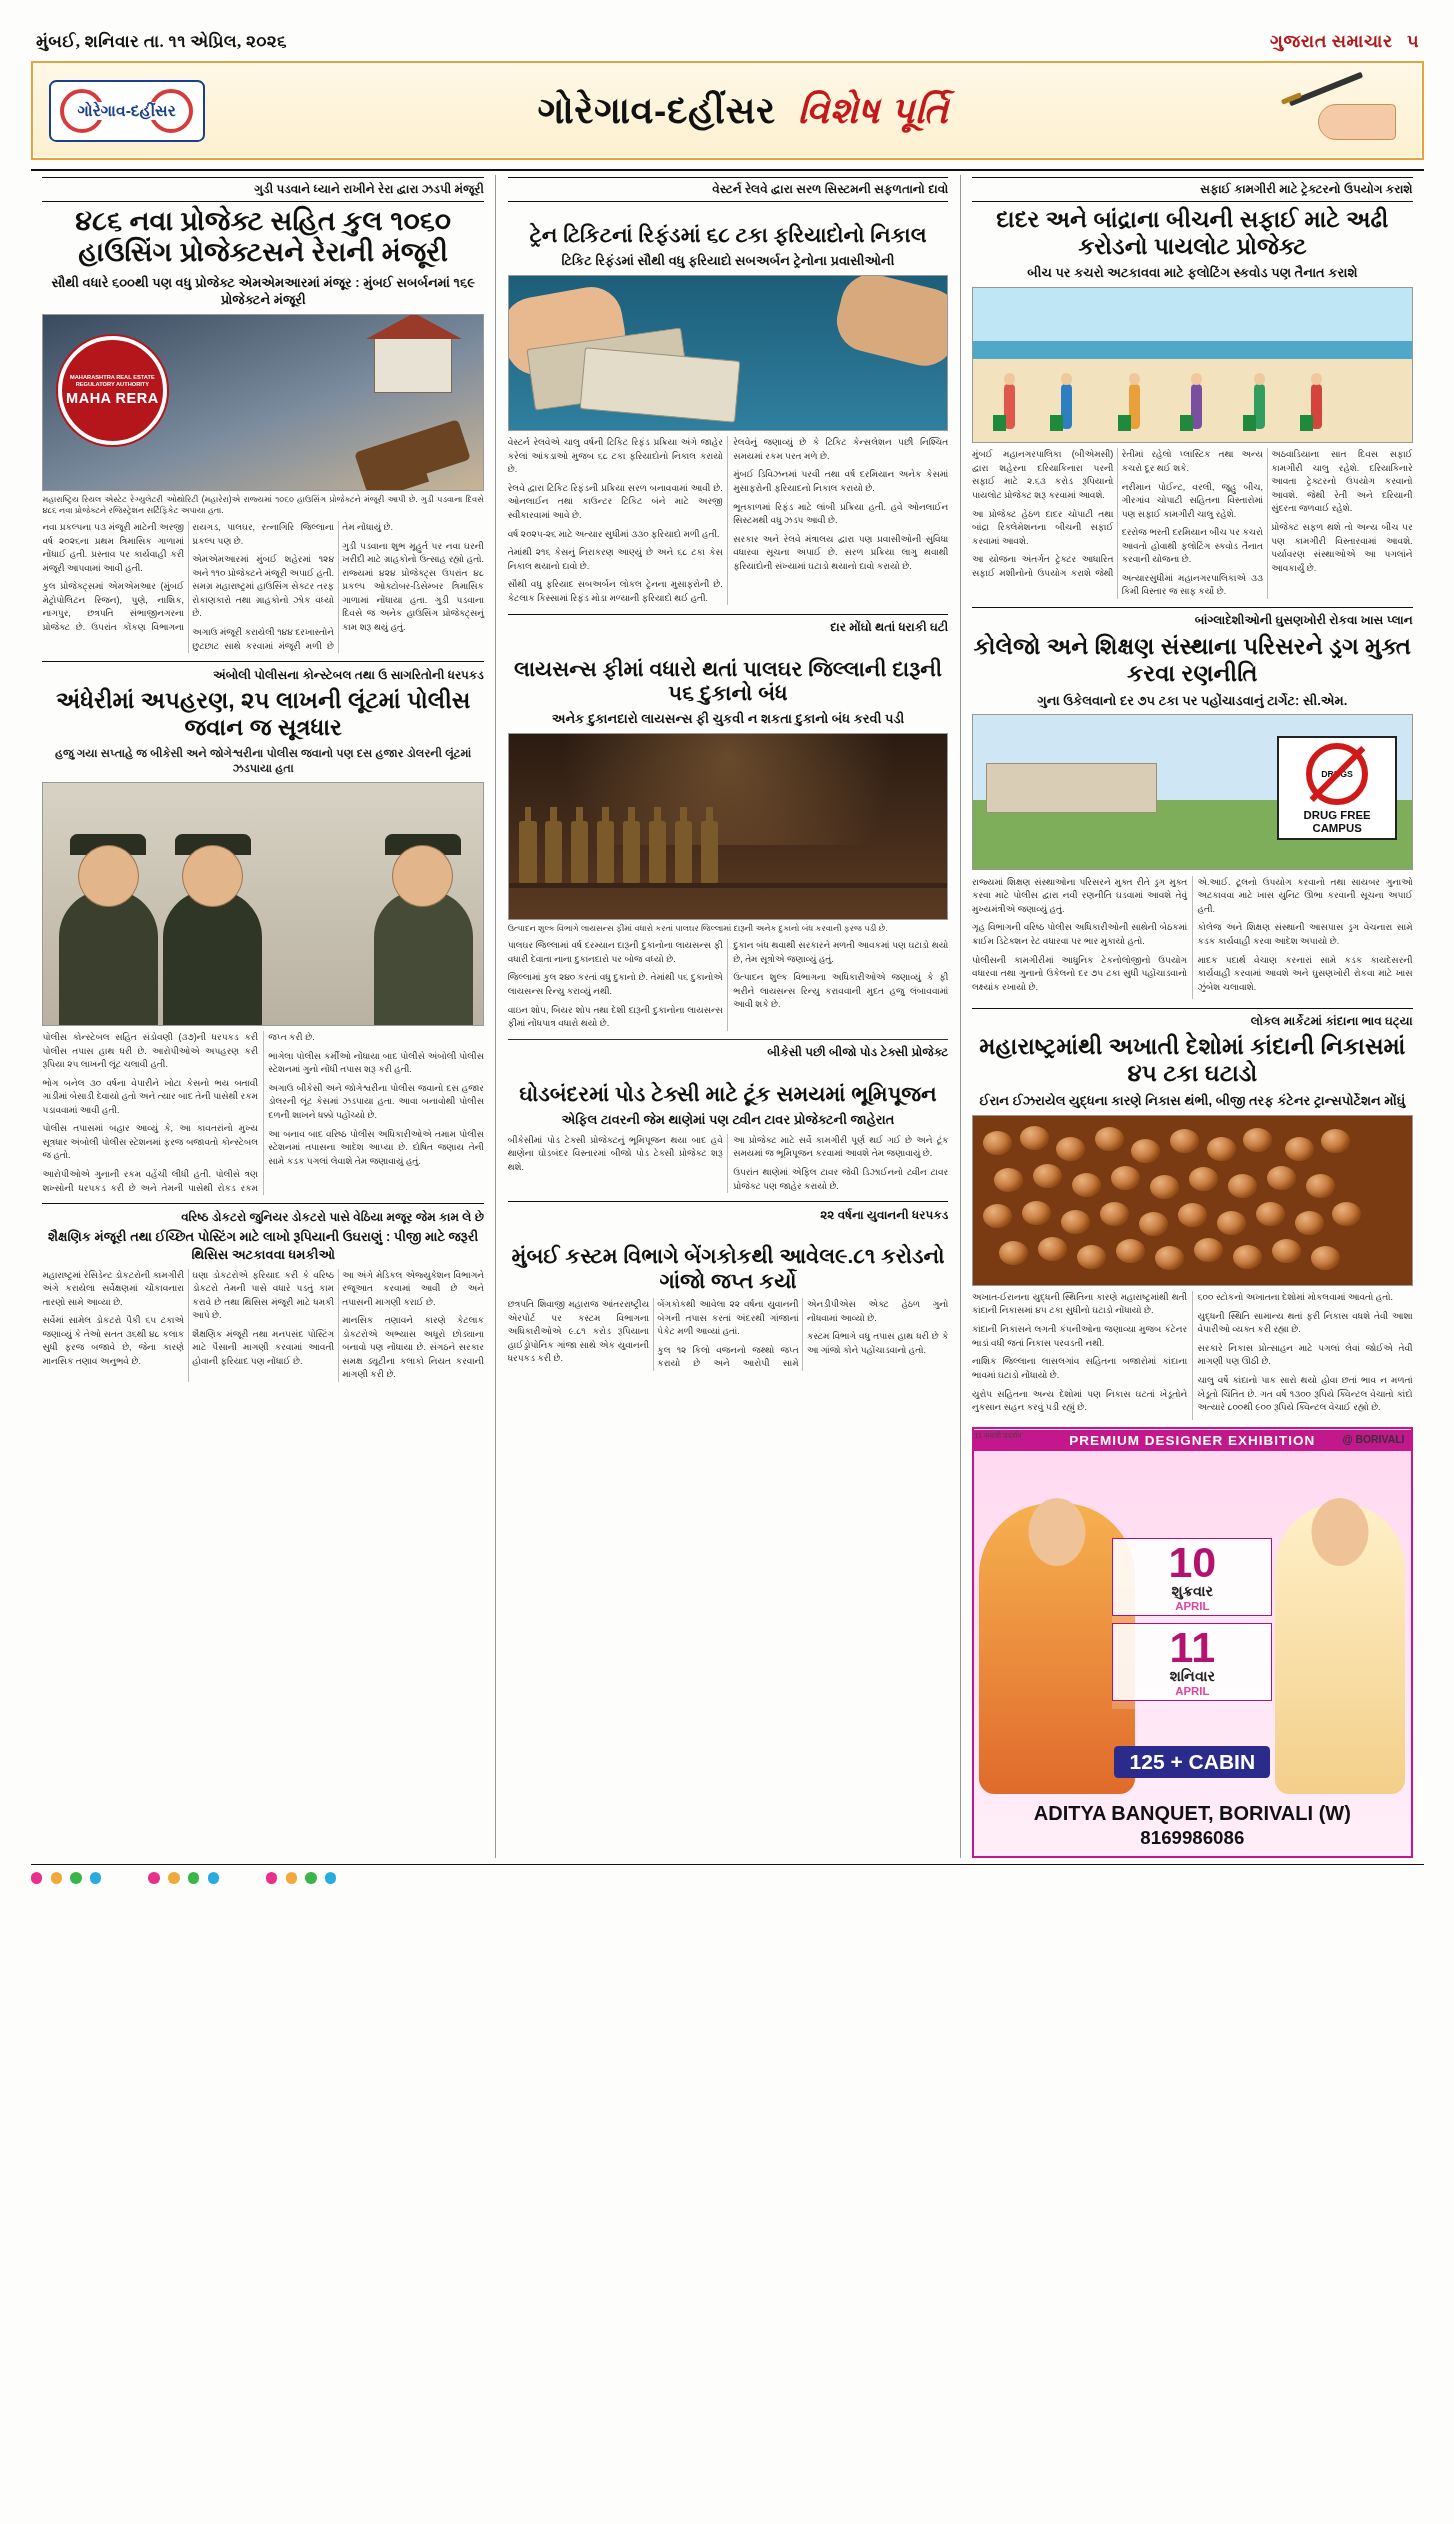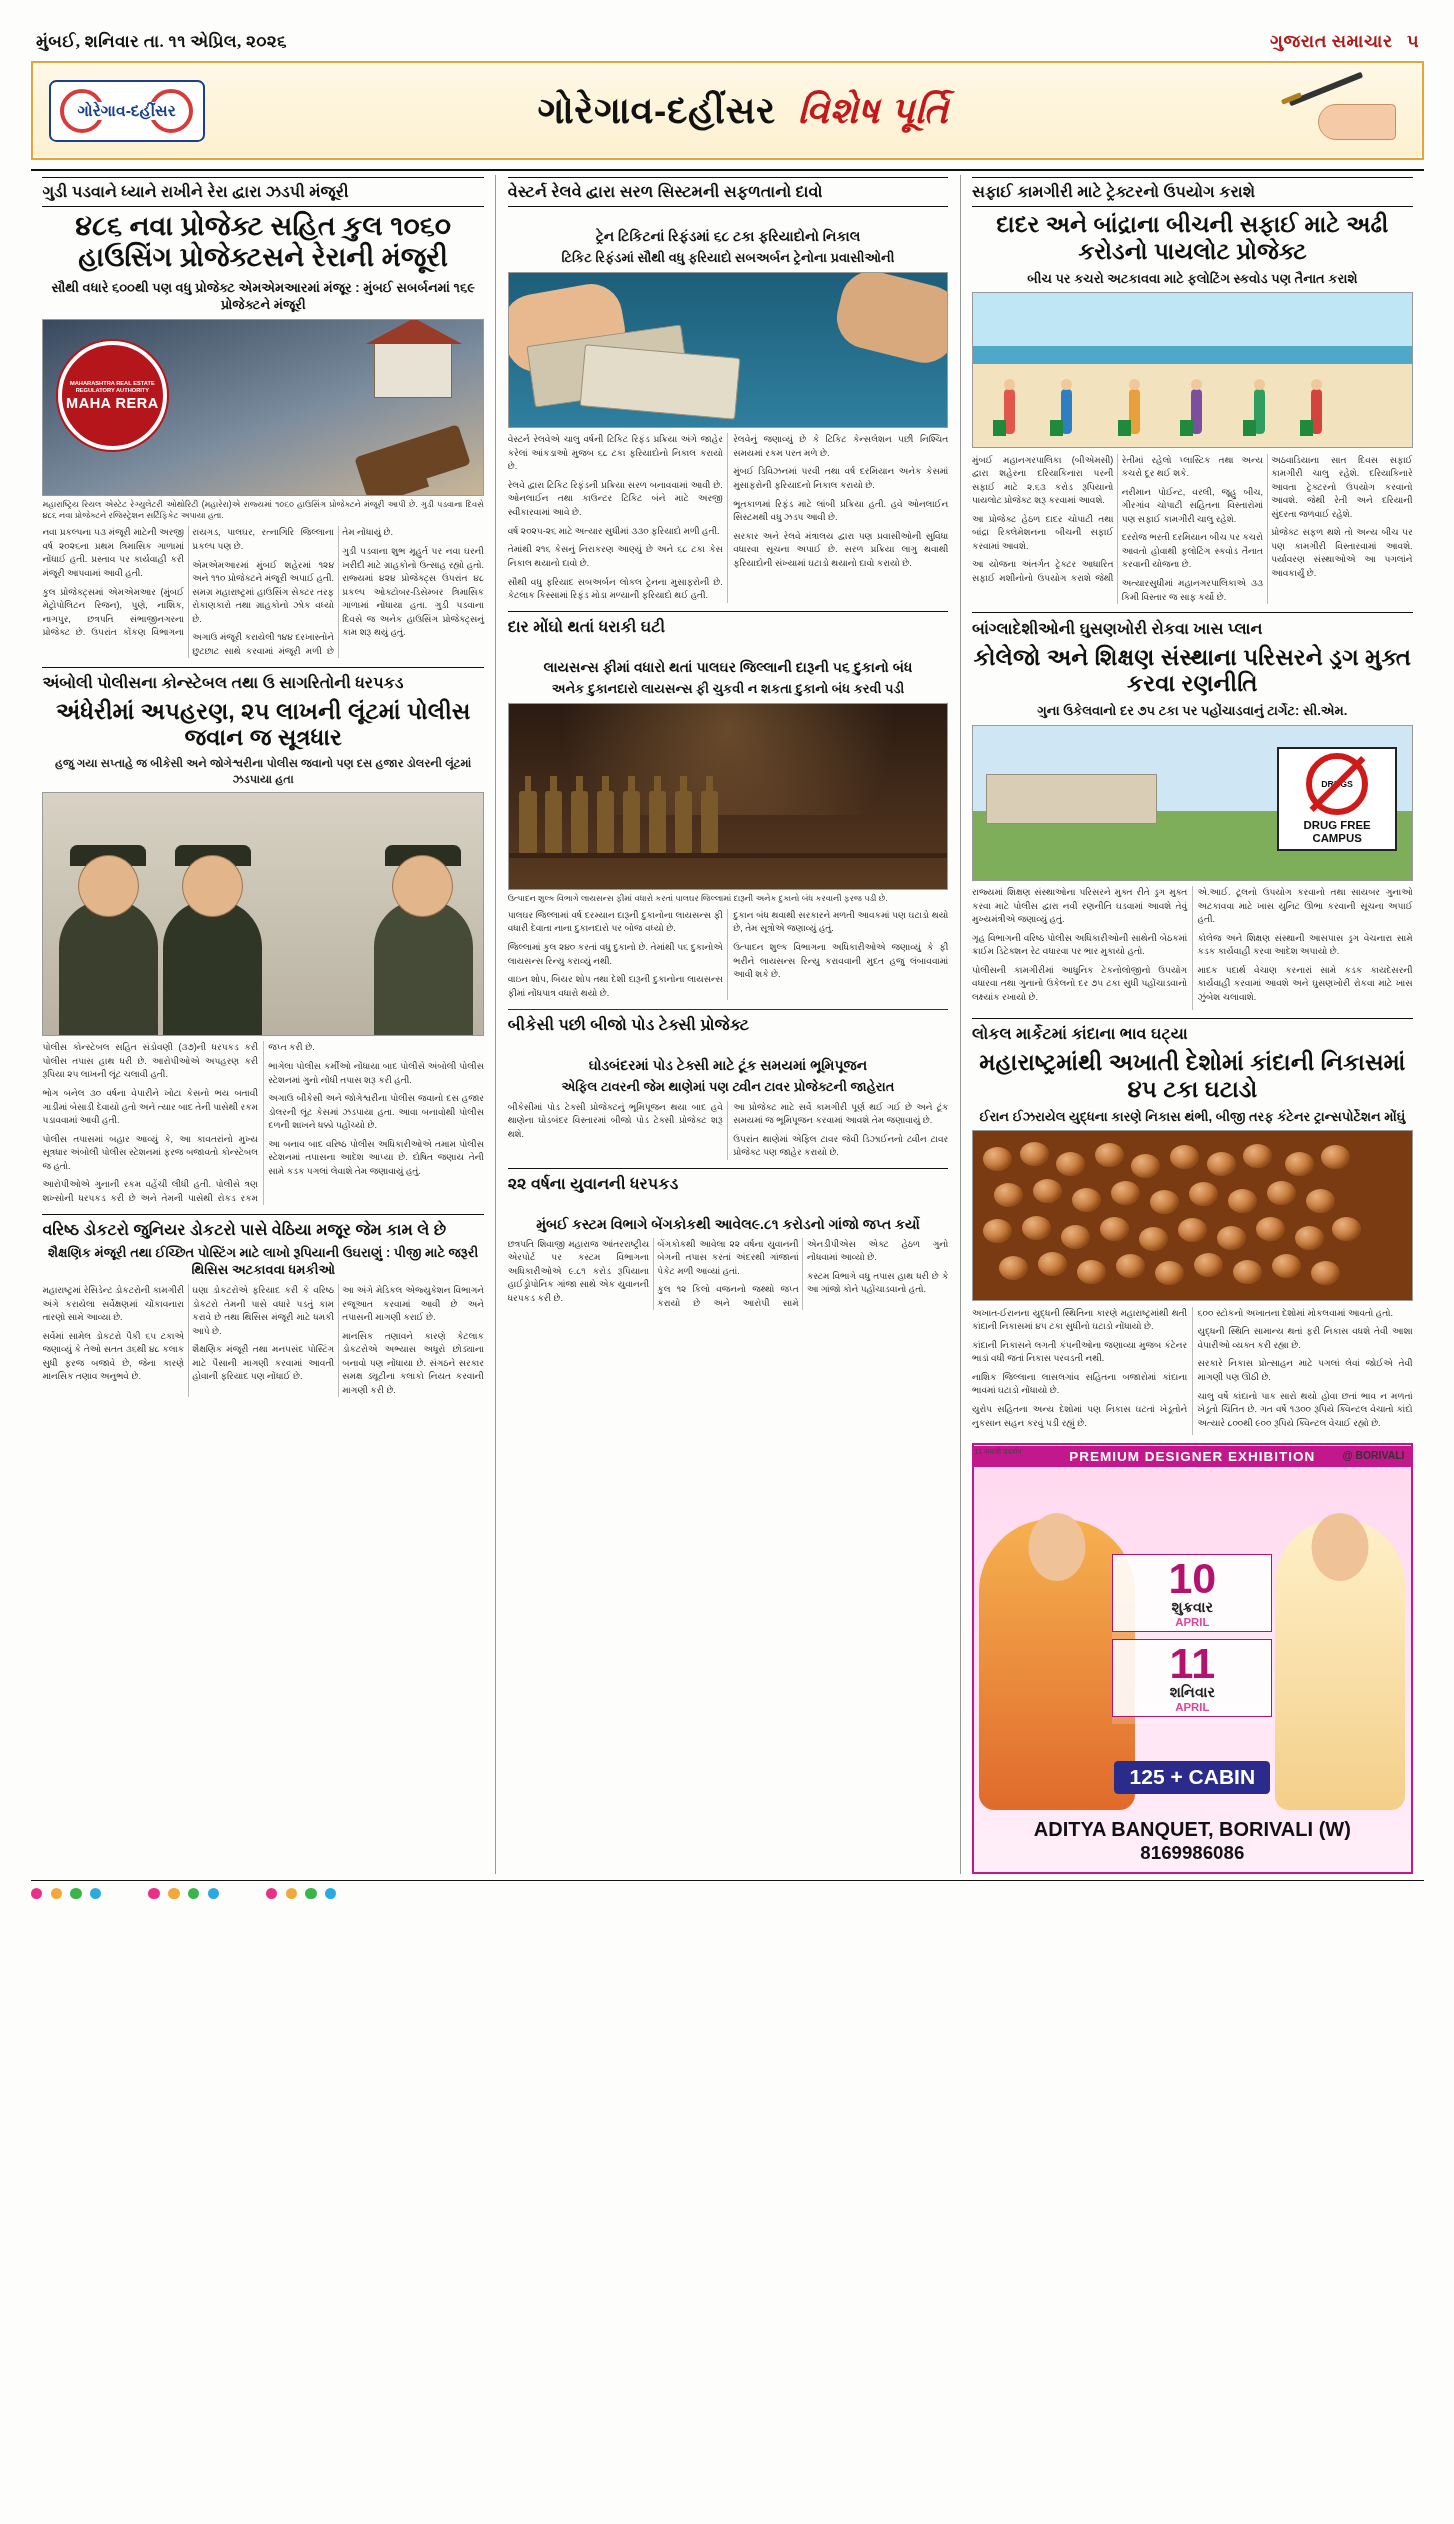--- a/index.html
+++ b/index.html
@@ -88,31 +88,31 @@
     border-top:2.1px solid #111;
     padding-top:4.2px;
   }
   .col { padding:0 11.4px; position:relative; }
   .col + .col { border-left:1px solid #999; }
 
   .rule { border:0; border-top:1.6px solid #111; margin:8.3px 0 5.2px 0; }
   .rule.thin { border-top:1px solid #333; }
 
   .kicker {
-    font-size:16px; font-weight:bold; color:#111; text-align:left;
+    font-size:12px; font-weight:bold; color:#111; text-align:right;
     line-height:1.3; margin:2.1px 0 4.2px 0;
     border-top:1.6px solid #111; border-bottom:1px solid #111; padding:3.6px 0;
   }
   .kicker.nb { border:0; padding:0; margin-bottom:3.1px; }
   h1.head {
     font-size:27px; line-height:1.16; font-weight:bold; text-align:center;
     margin:4.2px 0 5.2px 0; color:#111;
   }
   h1.head.sm { font-size:23px; }
-  h1.head.xs { font-size:14px;margin-top:21px; }
+  h1.head.xs { font-size:21px;margin-top:21px; }
   .subhead {
     font-size:13px; line-height:1.35; font-weight:bold; text-align:center;
     margin:3.1px 0 5.2px 0; color:#111;
   }
   .deck {
     font-size:11.4px; line-height:1.35; text-align:center; font-weight:bold;
     margin:2.1px 0 5.2px 0; color:#222;
   }
 
   .body2 { column-count:2; column-gap:10.4px; column-rule:0.5px solid #bbb; }

